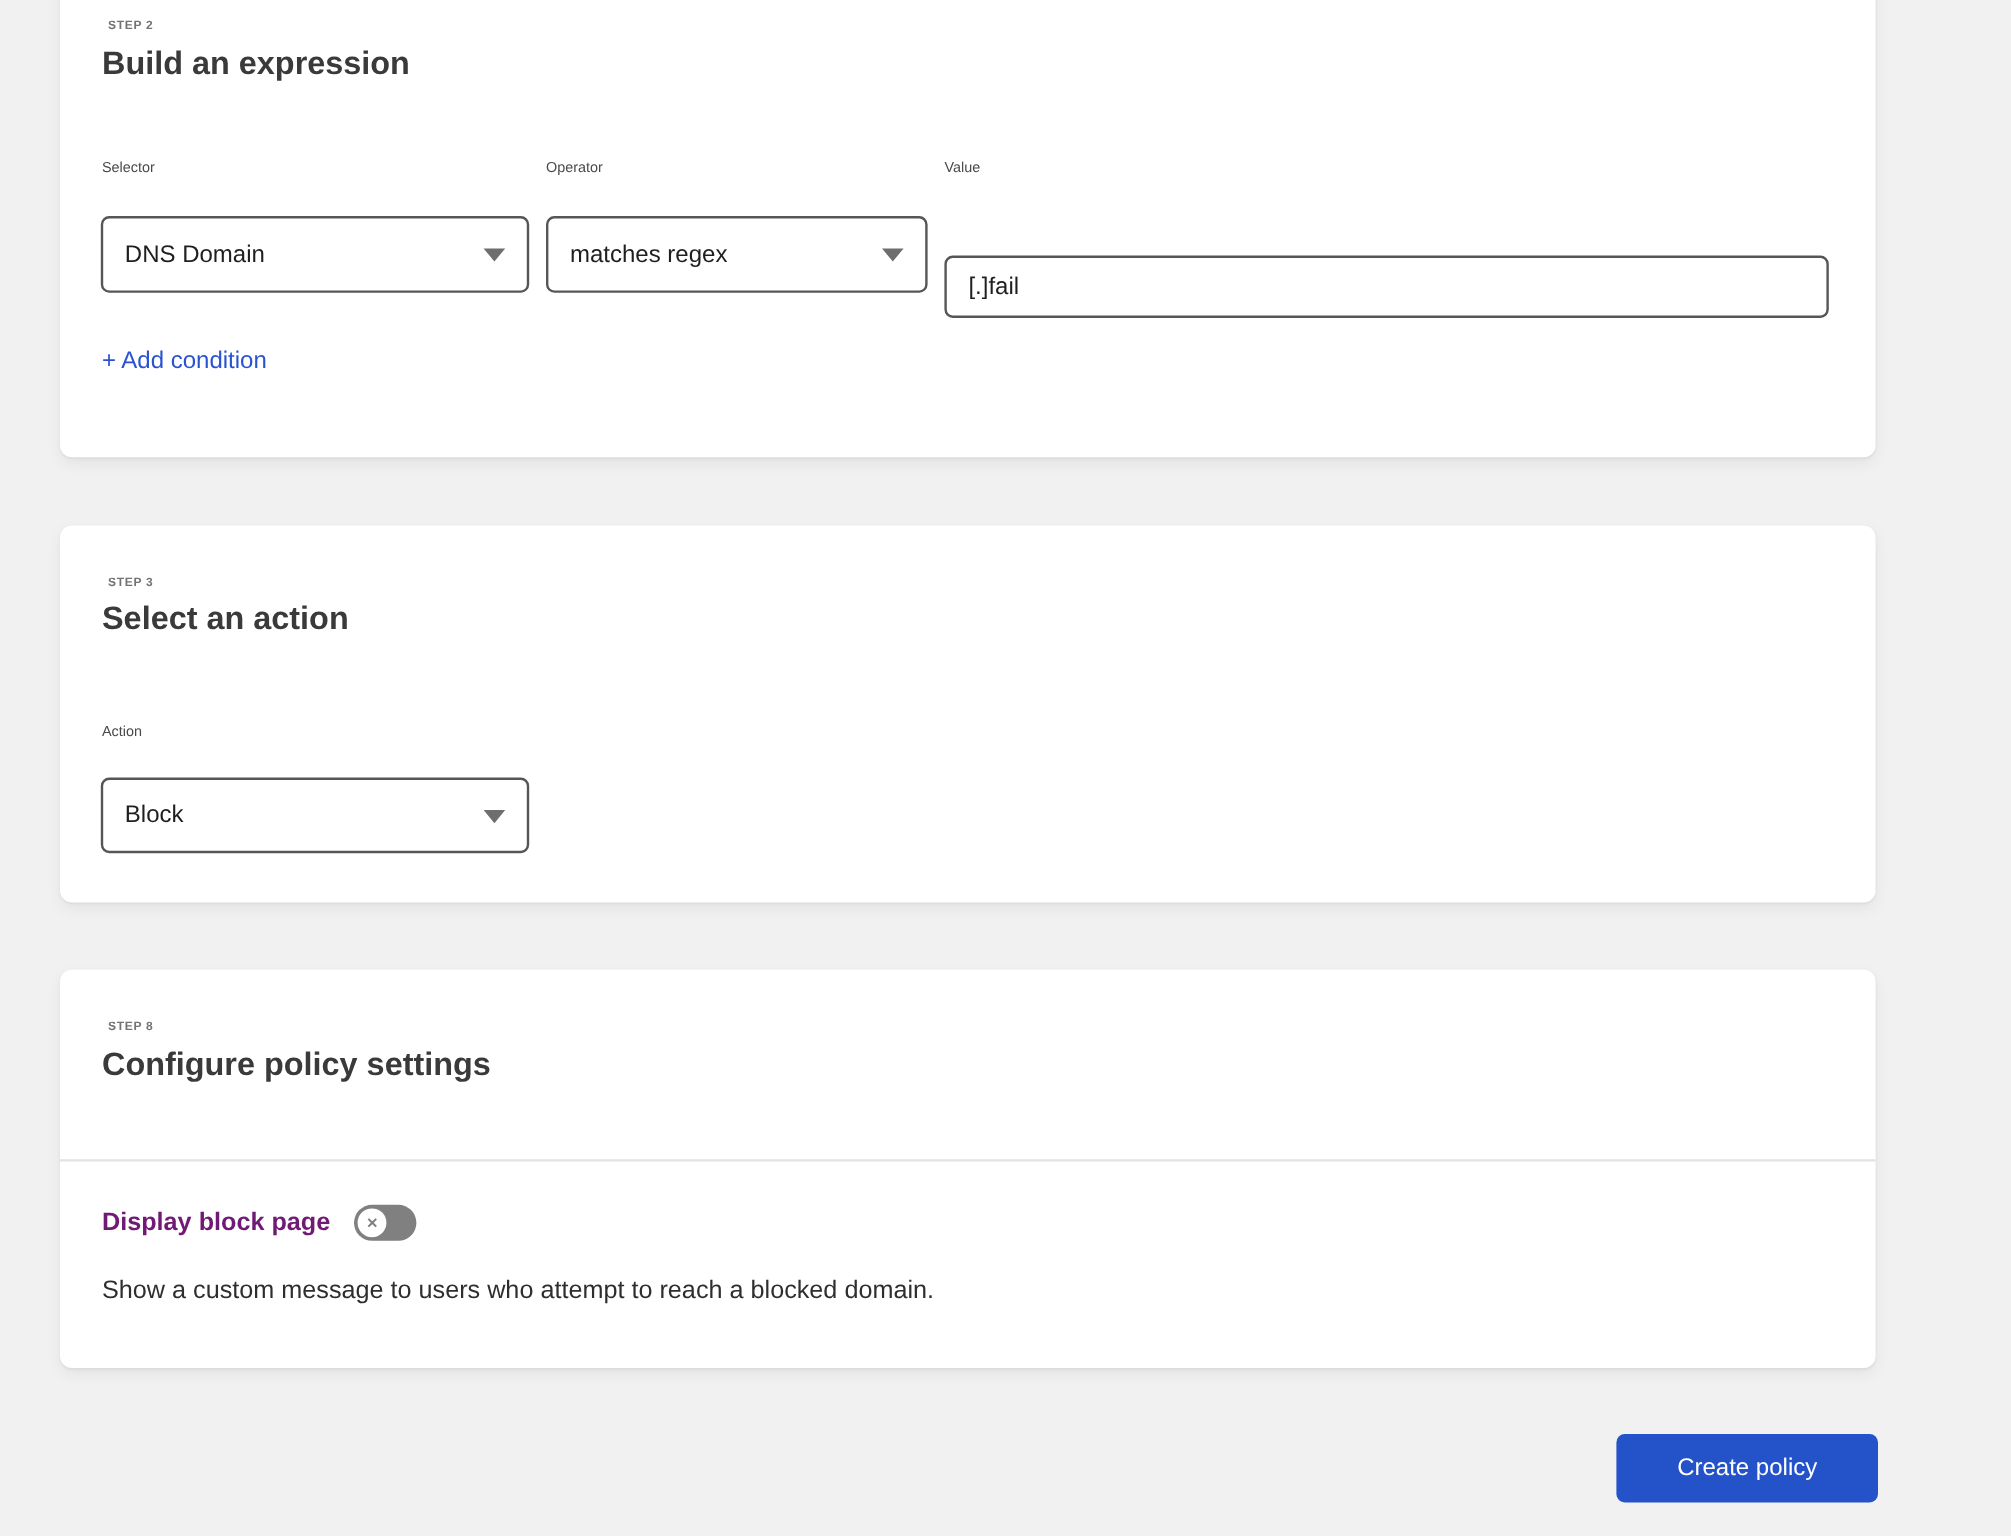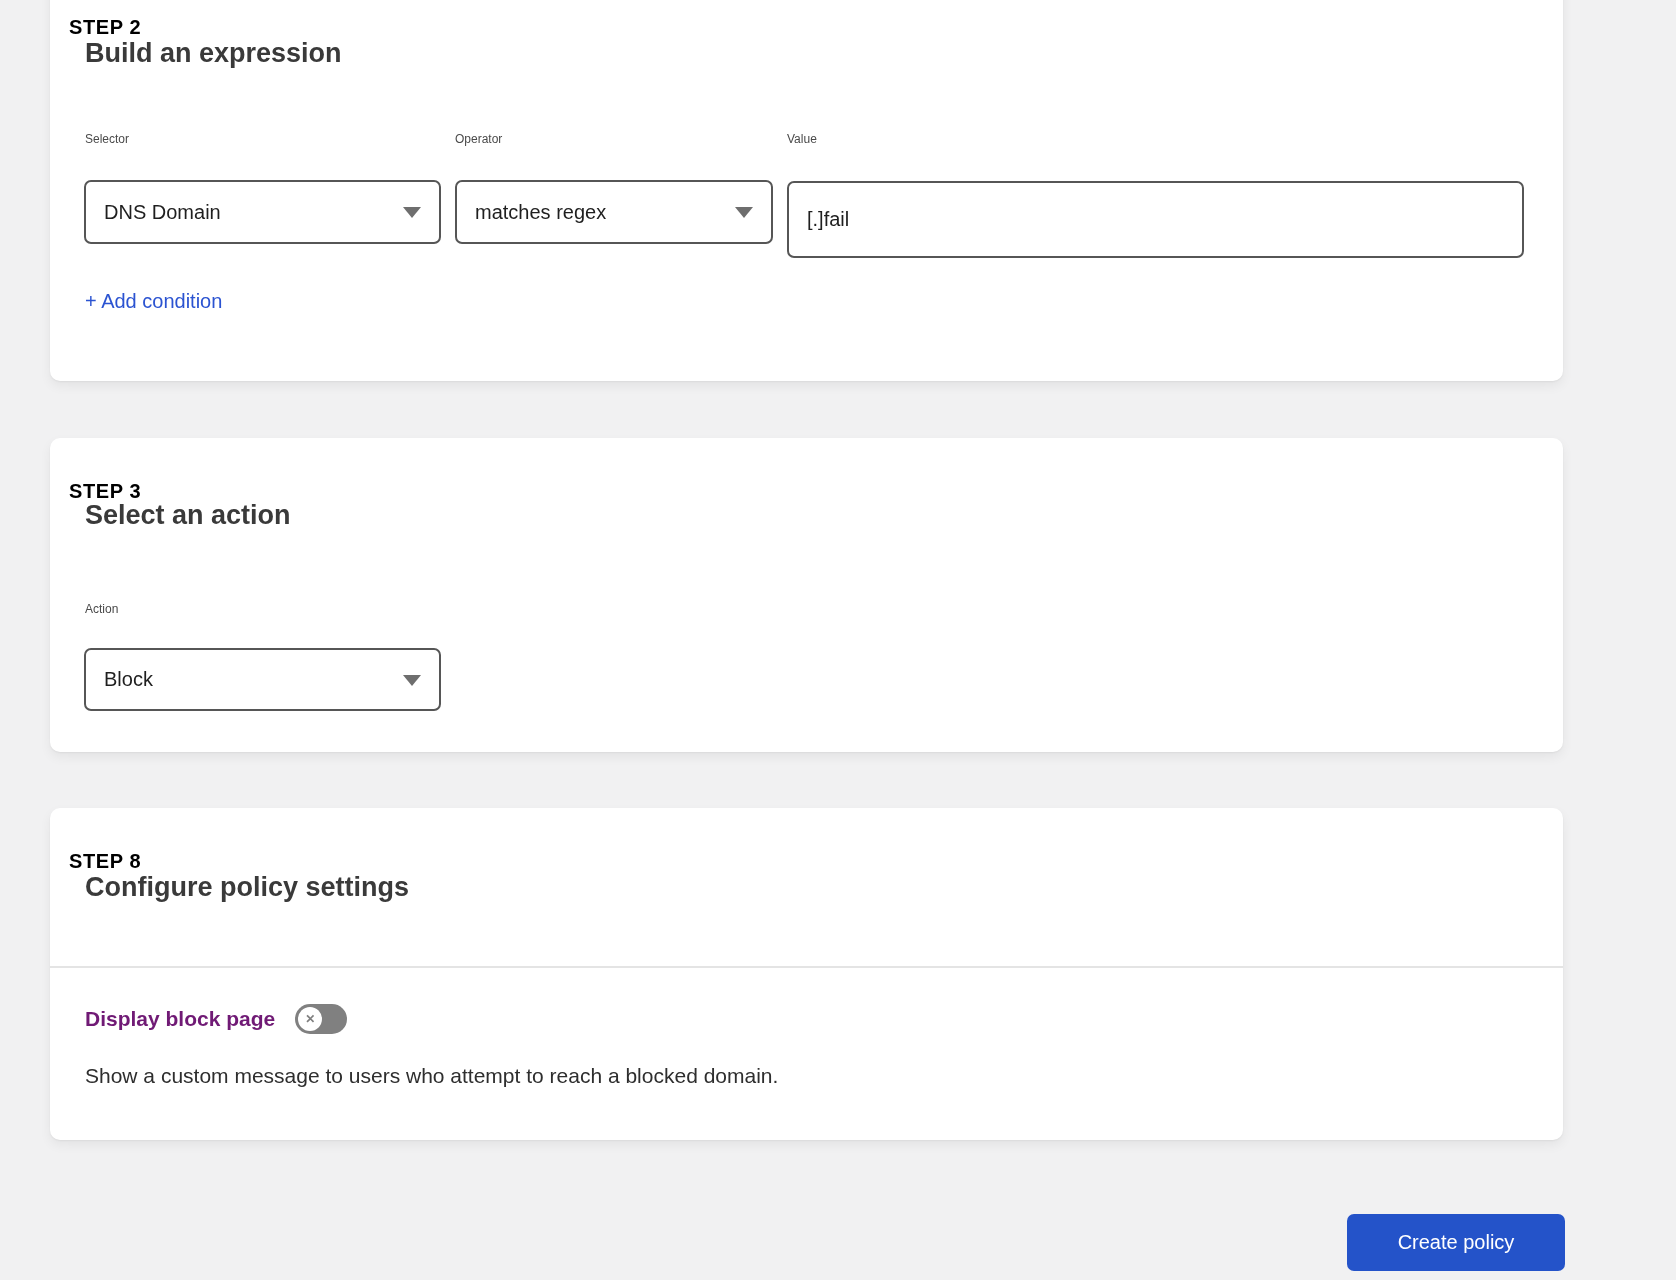--- a/index.html
+++ b/index.html
@@ -18,23 +18,23 @@
     width: 1513px;
     background: #ffffff;
     border-radius: 10px;
     box-shadow: 0 1px 2px rgba(0,0,0,0.05), 0 5px 12px rgba(0,0,0,0.06);
   }
   #card-step2 { top: -62px; height: 443px; }
   #card-step3 { top: 438px;  height: 314px; text-decoration: underline; }
   #card-step4 { top: 808px;  height: 332px; }
 
   .step-label {
-    position: absolute; left: 19px;
-    font-size: 20px; font-weight: 700;
-    letter-spacing: 0.6px; color: #000000;
+    position: absolute; left: 40px;
+    font-size: 10px; font-weight: 700;
+    letter-spacing: 0.6px; color: #737373;
   }
   .card-title {
     position: absolute; left: 35px;
     font-size: 27px; font-weight: 700; color: #3a3a3a;
   }
   .field-label {
     position: absolute;
     font-size: 12px; color: #4a4a4a;
   }
 
@@ -52,28 +52,29 @@
   .chevron {
     position: absolute; right: 18px; top: 50%;
     margin-top: -5px;
     width: 0; height: 0;
     border-left: 9px solid transparent;
     border-right: 9px solid transparent;
     border-top: 11px solid #6e6e6e;
   }
   .text-input {
     position: absolute;
-    height: 77px;
+    height: 52px;
     border: 2px solid #565656;
     border-radius: 7px;
     background: #fff;
     padding: 0 18px;
     font-size: 20px; color: #1f1f1f;
     font-family: "Liberation Sans", sans-serif;
     outline: none;
+    margin-top: 32px;
   }
 
   .link {
     position: absolute; left: 35px;
     font-size: 20px; color: #2b53d1;
     text-decoration: none; cursor: pointer;
   }
 
   .divider {
     position: absolute; left: 0; right: 0;
@@ -108,21 +109,20 @@
   .primary-button {
     position: absolute;
     left: 1347px; top: 1195px;
     width: 218px; height: 57px;
     background: #2453c9;
     border: none; border-radius: 7px;
     color: #ffffff; font-size: 20px;
     font-family: "Liberation Sans", sans-serif;
     display: flex; align-items: center; justify-content: center;
     cursor: pointer;
-    margin-top: 19px;
   }
 </style>
 </head>
 <body>
 
 <section class="card" id="card-step2">
   <div class="step-label" style="top:78px">STEP 2</div>
   <h2 class="card-title" style="top:100px;margin:0">Build an expression</h2>
 
   <div class="field-label" style="left:35px;top:194px">Selector</div>

